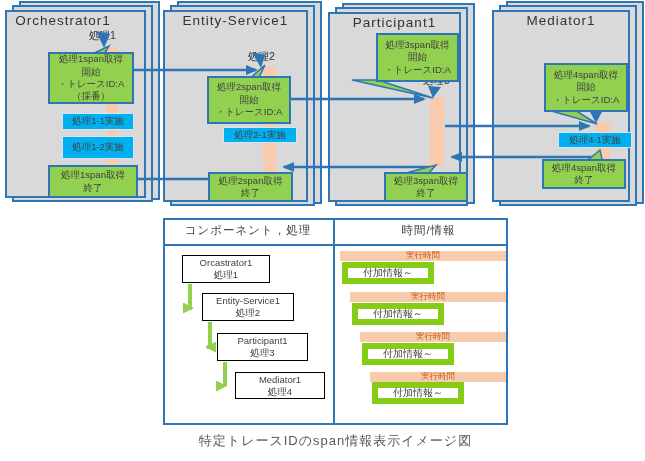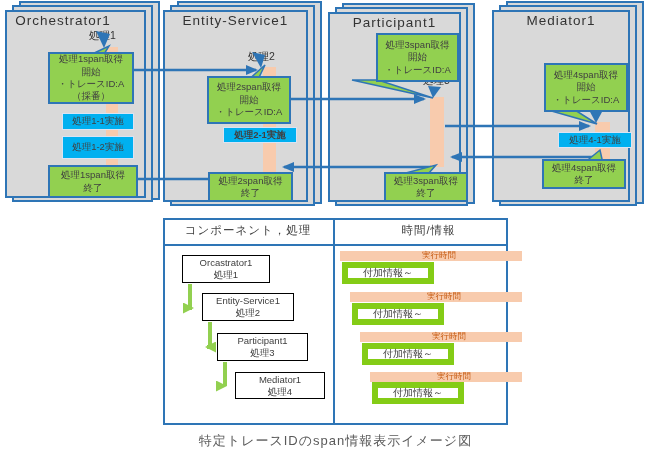--- a/index.html
+++ b/index.html
@@ -30,21 +30,21 @@
   .tbl-vline{position:absolute;left:333px;top:218px;width:0;height:207px;border-left:2px solid #2e75b6;}
   .tbl-hline{position:absolute;left:163px;top:244px;width:345px;height:0;border-top:2px solid #2e75b6;}
   .tbl-header{position:absolute;top:223px;font-size:11.5px;letter-spacing:1px;color:#404040;text-align:center;}
   .treebox{
     position:absolute;background:#fff;border:1.5px solid #000;box-sizing:border-box;
     font-size:9.5px;line-height:1.25;color:#404040;text-align:center;
     display:flex;flex-direction:column;align-items:center;justify-content:center;
   }
   .timebar{
     position:absolute;background:#f8cbad;font-size:8.5px;color:#c55a11;
-    display:flex;align-items:center;justify-content:center;white-space:nowrap;padding-left:16px;
+    display:flex;align-items:center;justify-content:center;white-space:nowrap;
   }
   .infobox{
     position:absolute;background:#fff;border:6px solid #84cc16;box-sizing:border-box;
     font-size:10px;color:#404040;display:flex;align-items:center;justify-content:center;white-space:nowrap;
   }
   .caption{position:absolute;left:148px;top:432px;width:375px;text-align:center;font-size:13px;letter-spacing:1px;color:#595959;}
 </style>
 </head>
 <body>
 
@@ -65,21 +65,21 @@
     </div>
 
     
     <div class="grp">
       <div class="comp-back" style="left:177px;top:1px;width:145px;height:203px;"></div>
       <div class="comp-back" style="left:170px;top:5px;width:145px;height:201px;"></div>
       <div class="comp-front" style="left:163px;top:10px;width:145px;height:192px;"></div>
       <div class="comp-title" style="left:163px;top:13px;width:145px;">Entity-Service1</div>
       <div class="actbar" style="left:263px;top:67px;width:13px;height:115px;"></div>
       <div class="proc-label" style="left:248px;top:50px;">処理2</div>
-      <div class="step" style="left:223px;top:127px;width:74px;height:16px;font-weight:bold;">処理2-1実施</div>
+      <div class="step" style="left:223px;top:127px;width:74px;height:16px;">処理2-1実施</div>
     </div>
 
     
     <div class="grp">
       <div class="comp-back" style="left:342px;top:3px;width:133px;height:201px;"></div>
       <div class="comp-back" style="left:335px;top:7px;width:133px;height:199px;"></div>
       <div class="comp-front" style="left:328px;top:12px;width:133px;height:190px;"></div>
       <div class="comp-title" style="left:328px;top:15px;width:133px;">Participant1</div>
       <div class="actbar" style="left:430px;top:97px;width:14px;height:70px;"></div>
       <div class="proc-label" style="left:423px;top:74px;">処理3</div>

